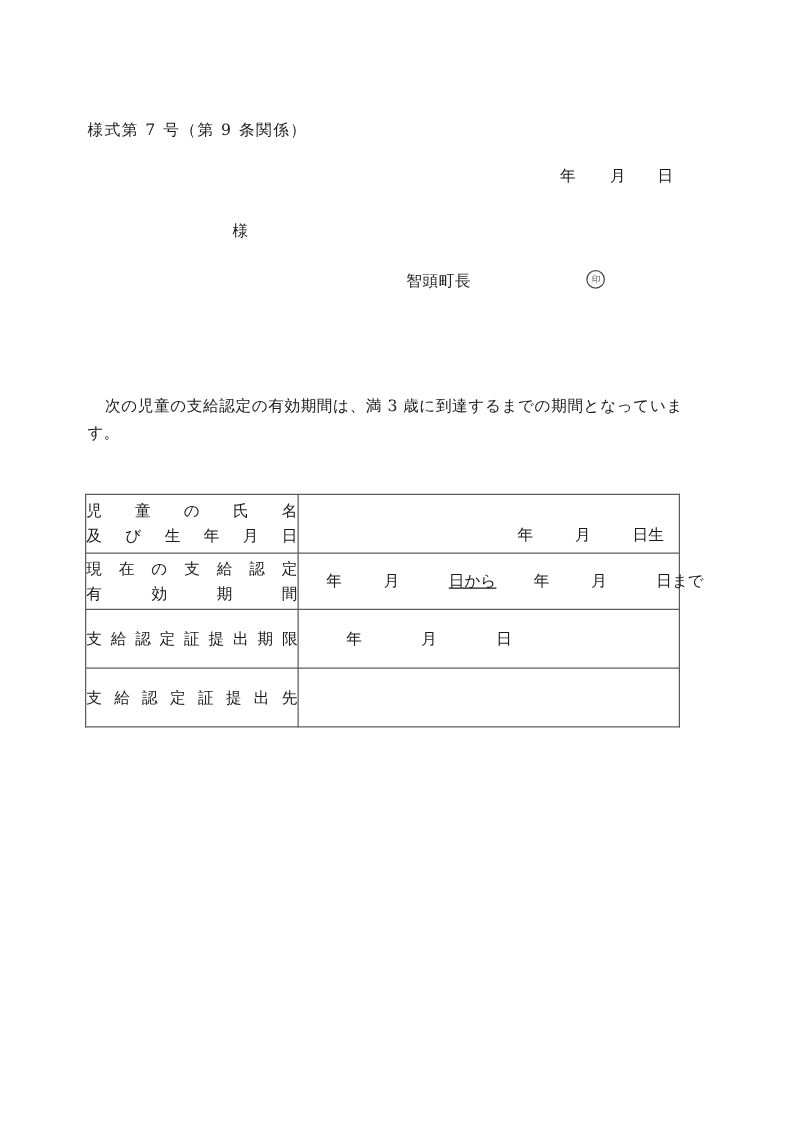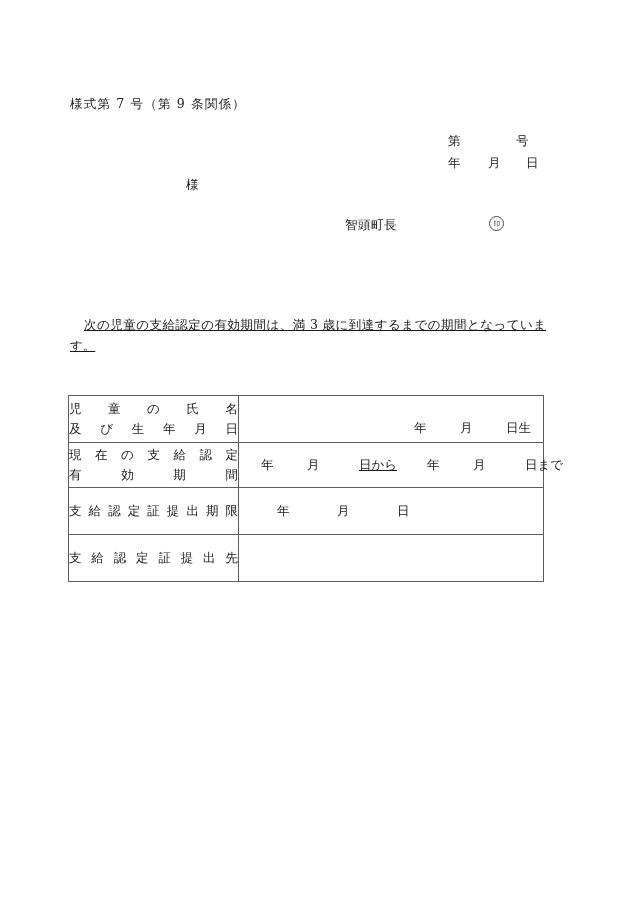--- a/index.html
+++ b/index.html
@@ -57,21 +57,21 @@
   .addressee {
     position: absolute;
     left: 186px;
     top: 177px;
     font-size: 12.5px;
   }
 
   
   .issuer {
     position: absolute;
-    left: 345px;
+    left: 325px;
     top: 216px;
     font-size: 12.5px;
     white-space: nowrap;
   }
   .issuer-name { letter-spacing: 0.5px; }
   .issuer-seal {
     display: inline-block;
     margin-left: 92px;
     font-size: 12.5px;
     vertical-align: baseline;
@@ -109,21 +109,20 @@
   }
 
   
   .body-text {
     position: absolute;
     left: 70px;
     top: 314px;
     width: 476px;
     font-size: 12.5px;
     line-height: 21px;
-    text-decoration: underline;
   }
   .body-text p {
     margin: 0 0 1px 0;
     text-indent: 14px;
     text-align: justify;
   }
 
   
   .form-table {
     position: absolute;
@@ -204,23 +203,20 @@
   }
 </style>
 </head>
 <body>
 
 <div class="page">
 
   <div class="form-number">様式第 7 号（第 9 条関係）</div>
 
   <div class="doc-meta">
-    <div class="doc-meta-row">
-      <span class="meta-no-label">第</span><span class="meta-no-unit">号</span>
-    </div>
     <div class="doc-meta-row">
       <span class="meta-y">年</span><span class="meta-m">月</span><span class="meta-d">日</span>
     </div>
   </div>
 
   <div class="addressee">様</div>
 
   <div class="issuer">
     <span class="issuer-name">智頭町長</span><span class="issuer-seal"><span class="seal-mark"></span></span>
   </div>

